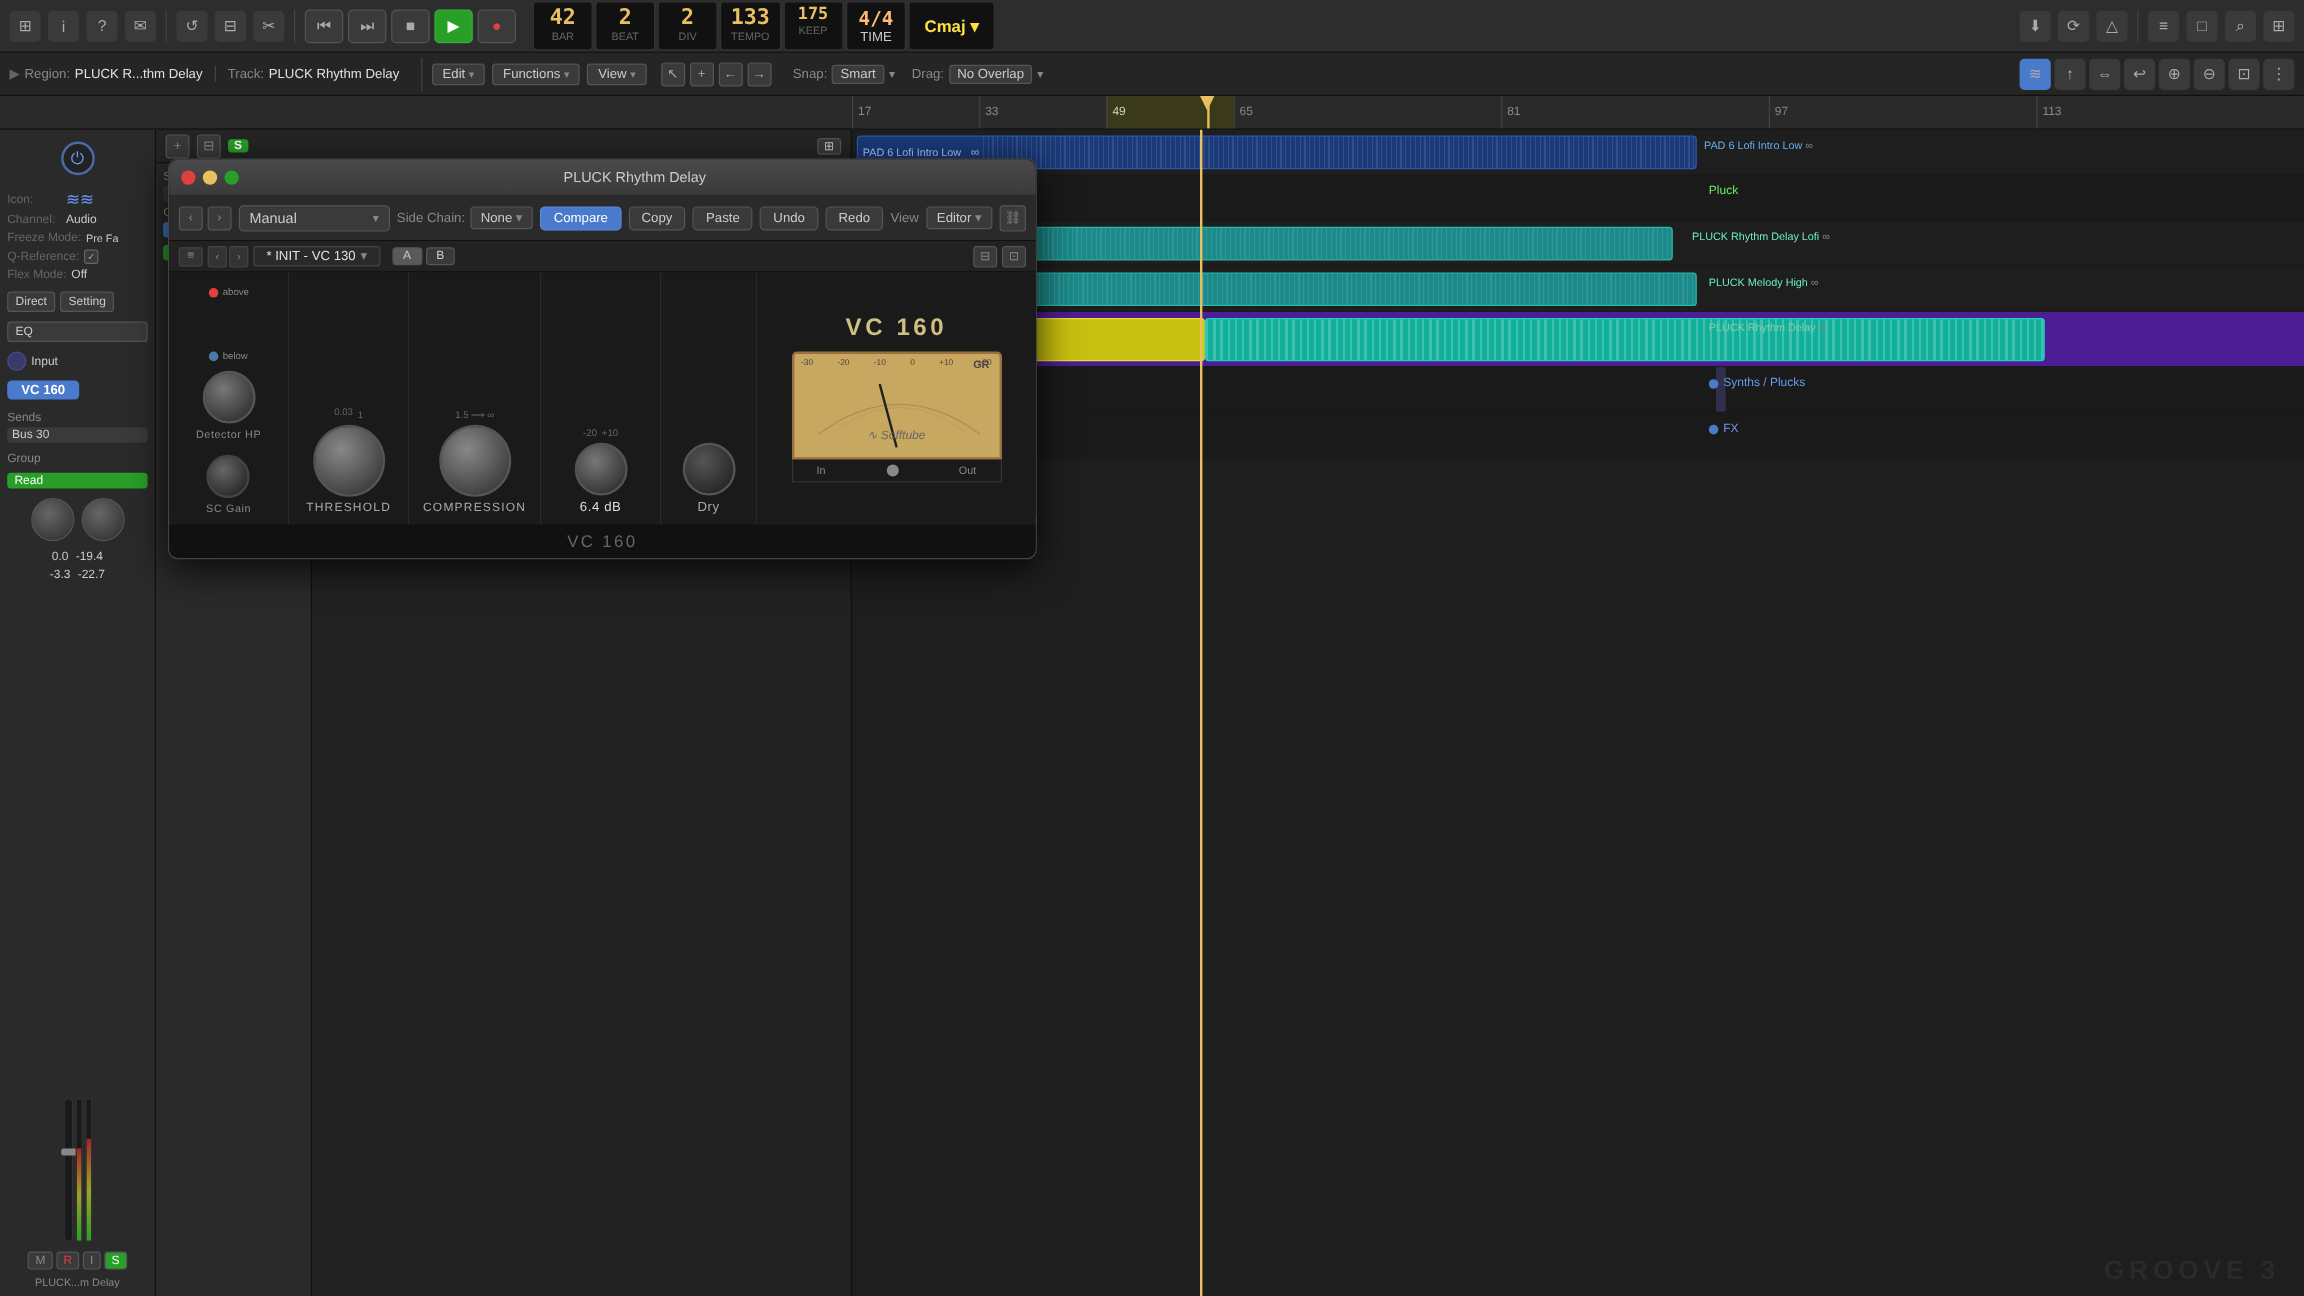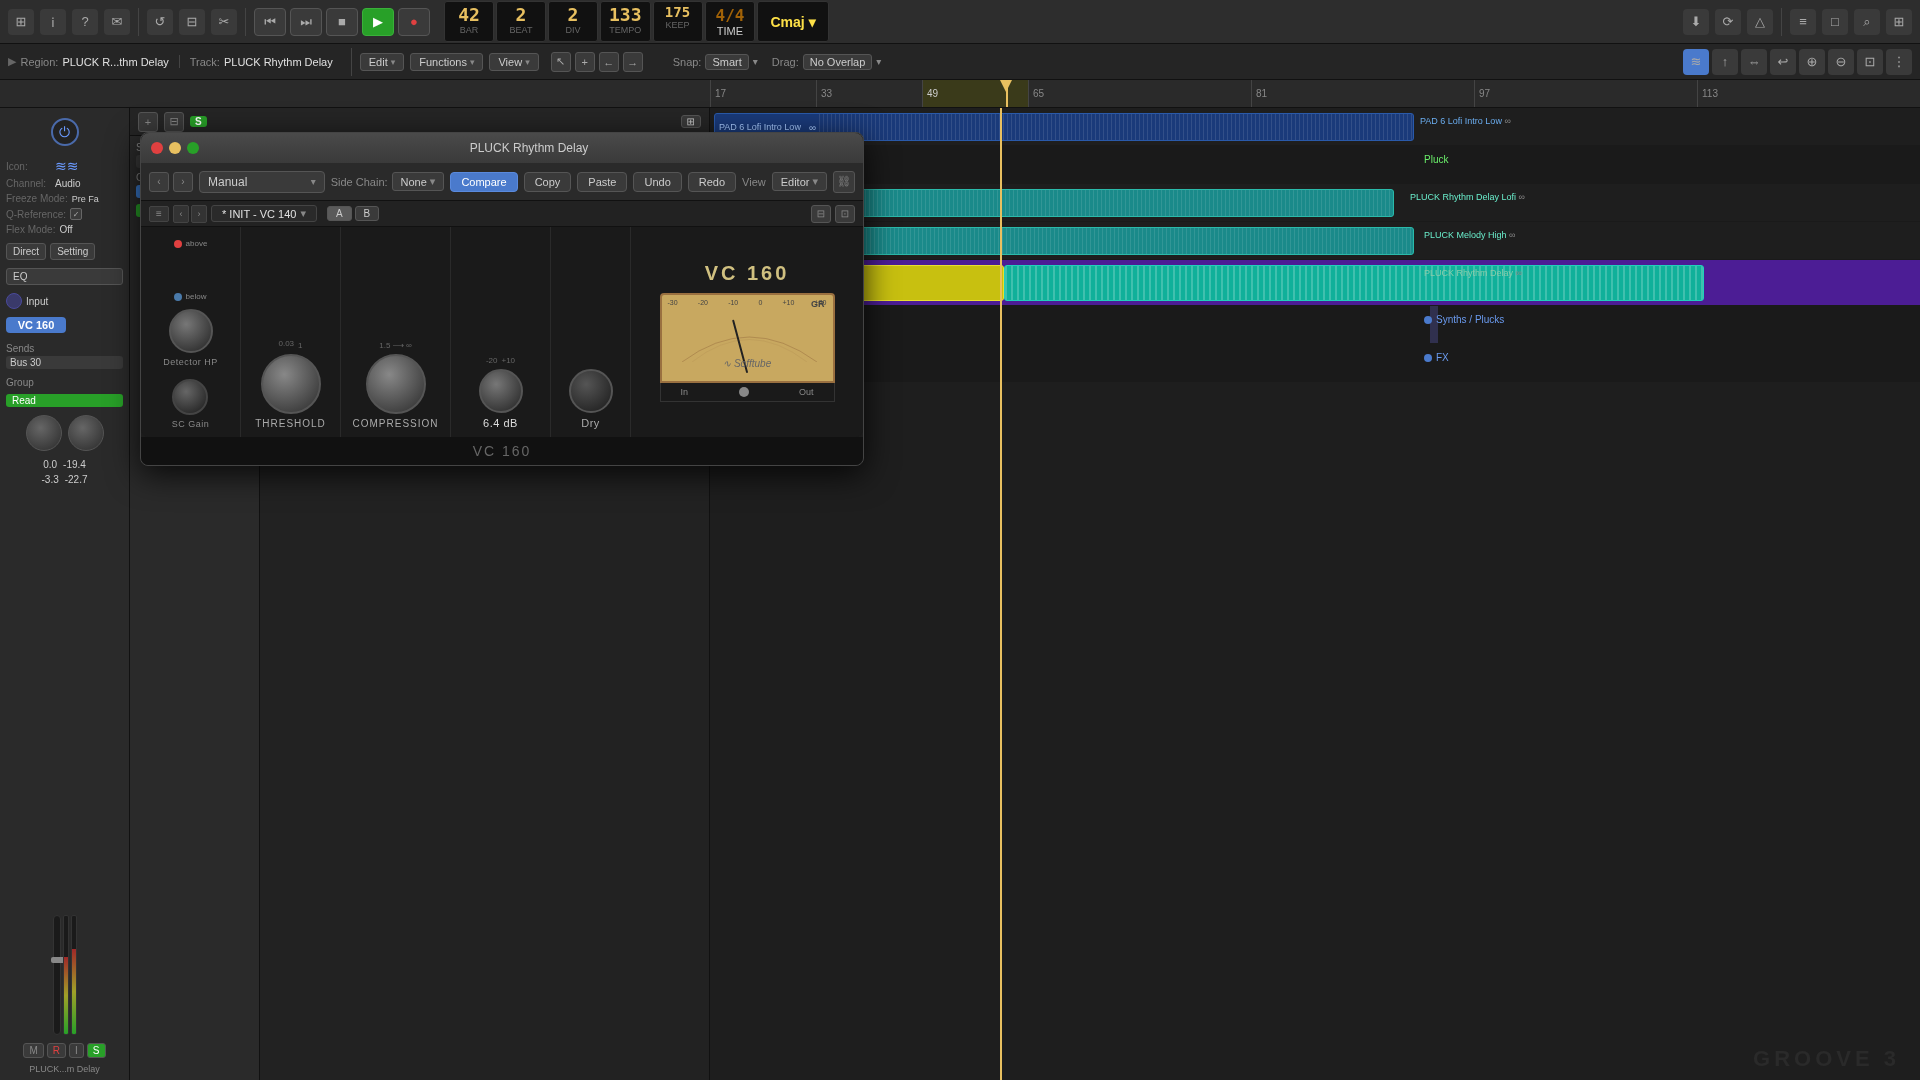--- a/index.html
+++ b/index.html
@@ -13,33 +13,33 @@
     .transport-divider { width: 1px; height: 28px; background: #444; margin: 0 2px; }
     .transport-controls { display: flex; gap: 4px; align-items: center; }
     .btn-transport { width: 32px; height: 28px; background: #3a3a3a; border: 1px solid #555; border-radius: 4px; display: flex; align-items: center; justify-content: center; cursor: pointer; color: #aaa; font-size: 13px; }
     .btn-play { background: #28a028; border-color: #3ab03a; color: white; }
     .btn-record { color: #e04040; }
     .time-display { display: flex; gap: 2px; margin: 0 8px; }
     .time-block { background: #111; border: 1px solid #333; border-radius: 3px; padding: 2px 8px; text-align: center; min-width: 50px; }
     .time-block .num { font-size: 18px; font-weight: bold; color: #e8c060; font-family: monospace; }
     .time-block .lbl { font-size: 9px; color: #666; }
     .time-sig { background: #111; border: 1px solid #333; border-radius: 3px; padding: 4px 10px; text-align: center; }
-    .time-sig .num { font-size: 16px; font-weight: bold; color: #a16207; font-family: monospace; }
+    .time-sig .num { font-size: 16px; font-weight: bold; color: #fdba74; font-family: monospace; }
     .key-display { background: #111; border: 1px solid #333; border-radius: 3px; padding: 4px 12px; font-size: 14px; color: #fde047; font-weight: bold; display: flex; align-items: center; gap: 4px; }
     .transport-right { display: flex; gap: 6px; align-items: center; margin-left: auto; }
 
     
     .edit-bar {
       display: flex; align-items: center; height: 36px; background: #252525; border-bottom: 1px solid #111; padding: 0 8px; gap: 6px;
     }
     .region-info { display: flex; align-items: center; gap: 4px; color: #aaa; font-size: 11px; padding-right: 10px; border-right: 1px solid #444; margin-right: 4px; }
     .region-info .name { color: #e0e0e0; font-weight: 500; }
     .edit-btn { padding: 2px 8px; background: #3a3a3a; border: 1px solid #555; border-radius: 3px; color: #ccc; cursor: pointer; font-size: 11px; display: flex; align-items: center; gap: 3px; }
     .edit-btn .arrow { font-size: 9px; color: #888; }
-    .snap-group { display: flex; align-items: center; gap: 4px; margin-left: 24px; }
+    .snap-group { display: flex; align-items: center; gap: 4px; margin-left: 12px; }
     .snap-label { color: #888; }
     .snap-value { color: #ccc; background: #3a3a3a; border: 1px solid #555; border-radius: 3px; padding: 1px 6px; }
     .drag-group { display: flex; align-items: center; gap: 4px; margin-left: 8px; }
 
     
     .timeline-ruler {
       height: 28px; background: #2a2a2a; border-bottom: 1px solid #111; display: flex; align-items: center; padding-left: 710px; position: relative;
     }
 
     
@@ -718,21 +718,21 @@
     <div class="link-btn">⛓</div>
   </div>
 
   <div class="preset-bar">
     <div style="width:20px; height:16px; background:#333; border:1px solid #444; border-radius:2px; display:flex; align-items:center; justify-content:center; cursor:pointer; color:#888; font-size:10px;">≡</div>
     <div class="preset-arrows">
       <div class="preset-arrow">‹</div>
       <div class="preset-arrow">›</div>
     </div>
     <div class="preset-name">
-      <span>* INIT - VC 140</span>
+      <span>* INIT - VC 130</span>
       <span style="color:#888;">▾</span>
     </div>
     <div class="ab-btns">
       <div class="ab-btn active">A</div>
       <div class="ab-btn">B</div>
     </div>
     <div class="preset-right">
       <div style="width:20px; height:18px; background:#3a3a3a; border:1px solid #555; border-radius:3px; display:flex; align-items:center; justify-content:center; cursor:pointer; color:#888; font-size:10px;">⊟</div>
       <div style="width:20px; height:18px; background:#3a3a3a; border:1px solid #555; border-radius:3px; display:flex; align-items:center; justify-content:center; cursor:pointer; color:#888; font-size:10px;">⊡</div>
     </div>

